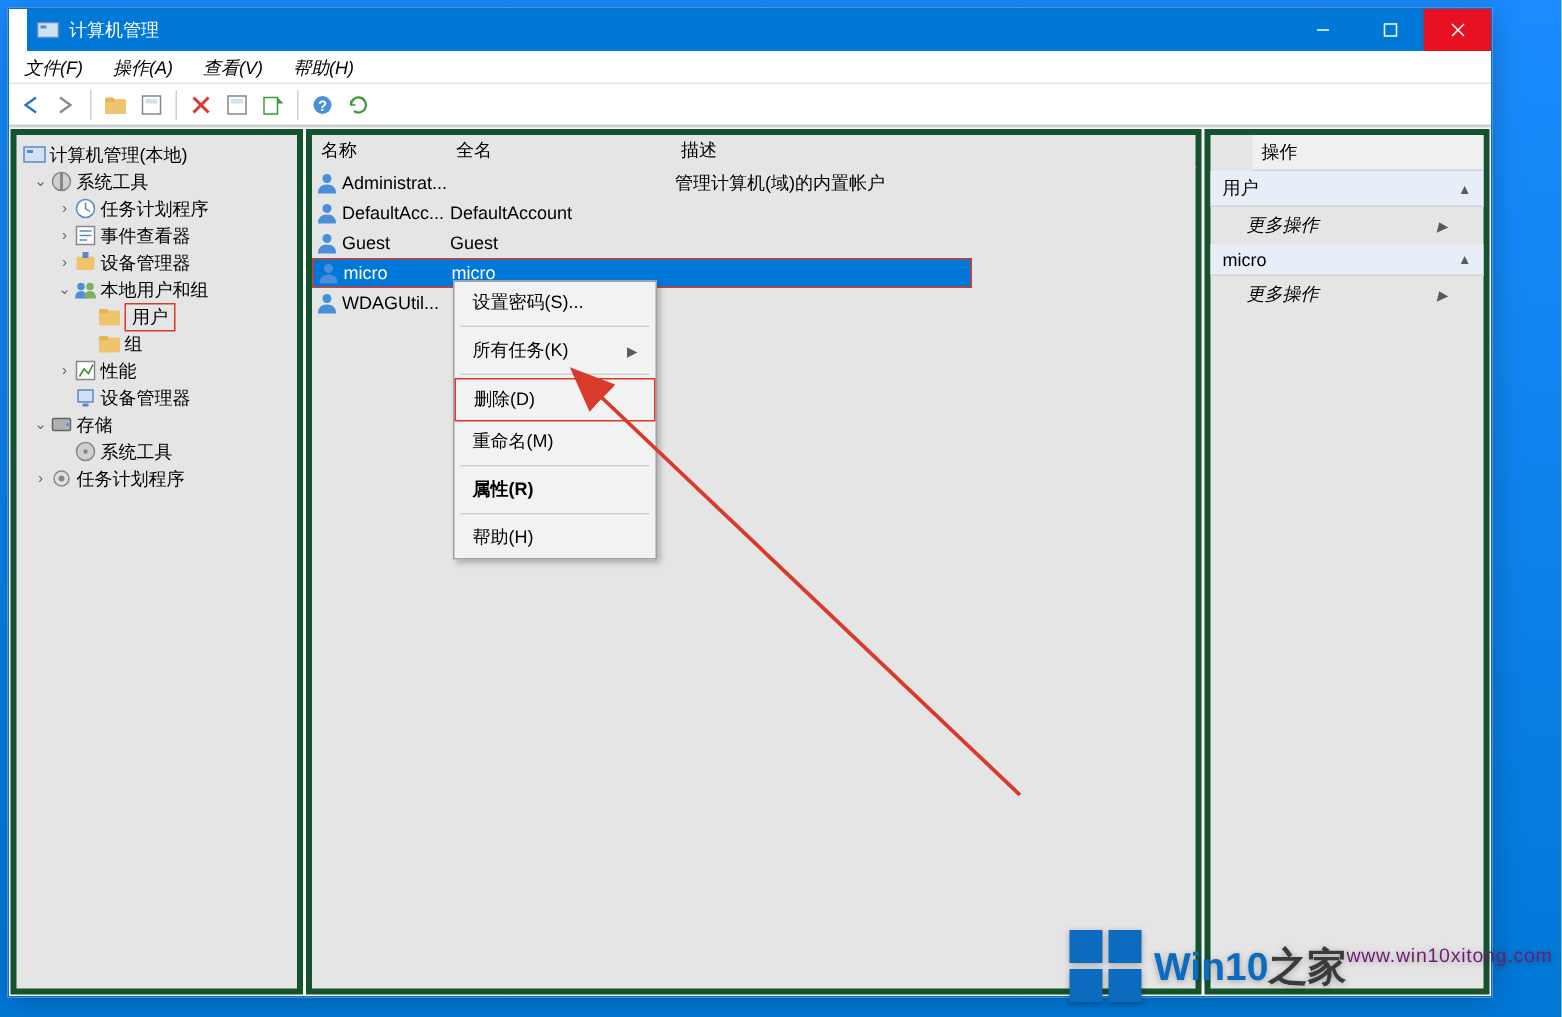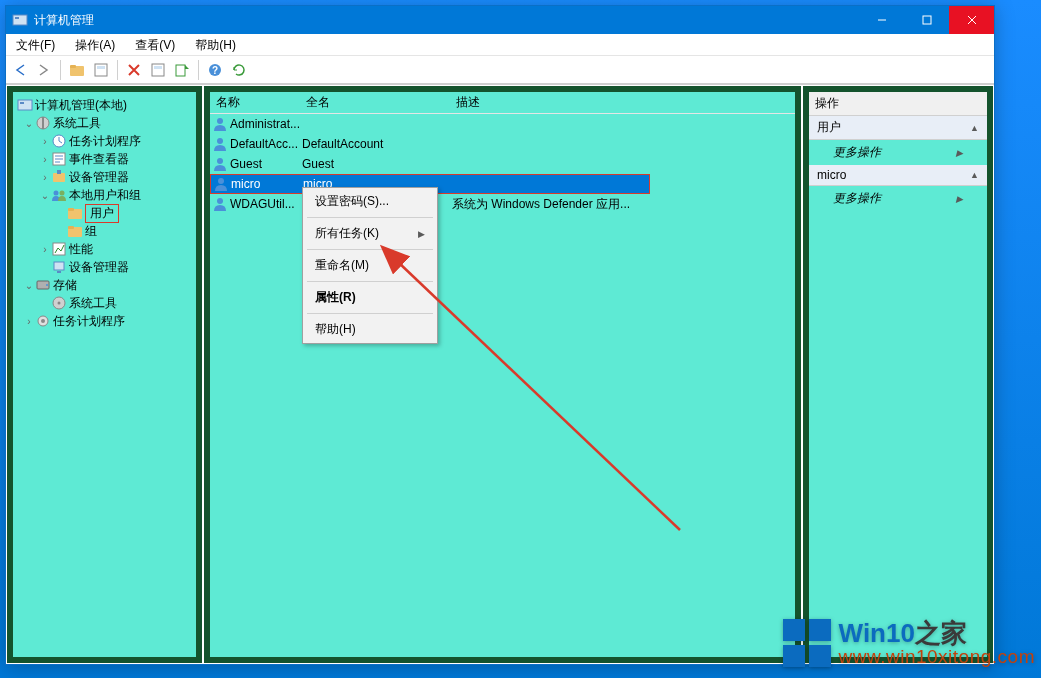--- a/index.html
+++ b/index.html
@@ -1,62 +1,62 @@
 <!DOCTYPE html>
 <html><head>
 <meta charset="utf-8">
 <style>
 * { box-sizing: border-box; margin: 0; padding: 0; font-family: "Microsoft YaHei", "Segoe UI", sans-serif; }
 body { width: 1041px; height: 678px; background: linear-gradient(180deg, #1a8cff 0%, #0078d7 100%); position: relative; overflow: hidden; }
 .window { position: absolute; left: 5px; top: 5px; width: 990px; height: 660px; background: #fff; border: 1px solid #0a6fc7; box-shadow: 0 2px 18px rgba(0,0,0,.25); display: flex; flex-direction: column; }
-.titlebar { height: 28px; background: #0078d7; color: #fff; display: flex; align-items: center; font-size: 12px; }
+.titlebar { height: 28px; background: #0078d7; color: #fff; display: flex; align-items: center; font-size: 12px; margin-left: 12px; }
 .titlebar .app-icon { width: 16px; height: 16px; margin: 0 6px; }
 .titlebar .title { flex: 1; }
 .titlebar .win-btn { width: 45px; height: 28px; display: flex; align-items: center; justify-content: center; color: #fff; font-size: 12px; }
 .titlebar .win-btn.close { background: #e81123; }
 .titlebar .win-btn svg { stroke: #fff; fill: none; }
 .menubar { height: 22px; background: #fff; display: flex; align-items: center; font-size: 12px; color: #000; border-bottom: 1px solid #e5e5e5; }
-.menubar span { padding: 0 10px; line-height: 22px; }
+.menubar span { padding: 0 10px; line-height: 22px; font-style: italic; }
 .toolbar { height: 28px; background: #fff; display: flex; align-items: center; border-bottom: 1px solid #cfcfcf; gap: 4px; padding: 0 4px; }
 .toolbar .tb-btn { width: 20px; height: 20px; display: flex; align-items: center; justify-content: center; }
 .toolbar .sep { width: 1px; height: 20px; background: #d0d0d0; margin: 0 2px; }
 .body { flex: 1; display: flex; border-top: 1px solid #cfcfcf; }
-.pane { border: 6px solid #14532d; margin: 1px; background: #5eead4; }
+.pane { border: 4px solid #14532d; margin: 1px; background: #e5e5e5; }
 .tree-pane { width: 195px; font-size: 12px; padding: 4px 0; overflow: hidden; }
 .tree-row { display: flex; align-items: center; height: 18px; padding-left: 4px; white-space: nowrap; color: #000; }
 .tree-row .exp { width: 12px; text-align: center; color: #666; font-size: 10px; }
 .tree-row .ic { width: 16px; height: 16px; display: inline-flex; align-items: center; justify-content: center; margin-right: 2px; }
 .tree-row.userbox span.lbl { border: 1px solid #d93a2b; padding: 0 4px; }
 .main-pane { flex: 1; display: flex; flex-direction: column; font-size: 12px; position: relative; }
 .list-header { display: flex; height: 22px; align-items: center; border-bottom: 1px solid #e5e5e5; }
 .list-header div { padding: 0 6px; }
 .col-name { width: 90px; }
 .col-full { width: 150px; }
 .col-desc { flex: 1; }
 .list-row { display: flex; height: 20px; align-items: center; }
 .list-row .cell { padding: 0 2px; display: flex; align-items: center; }
 .list-row .ic { width: 16px; height: 16px; margin-right: 2px; }
 .list-row.selected { background: #0078d7; color: #fff; }
 .red-box { border: 1px solid #d93a2b; }
 .actions-pane { width: 190px; font-size: 12px; }
-.actions-header { background: #f0f0f0; padding: 3px 6px; border-bottom: 1px solid #d0d0d0; }
+.actions-header { background: #f0f0f0; padding: 3px 6px; border-bottom: 1px solid #d0d0d0; margin-left: 28px; }
 .actions-group { background: #e8eef7; padding: 3px 8px; display: flex; justify-content: space-between; align-items: center; border-bottom: 1px solid #d0d0d0; }
 .actions-item { padding: 4px 24px; display: flex; justify-content: space-between; align-items: center; font-style: italic; }
 .context-menu { position: absolute; left: 302px; top: 187px; width: 136px; background: #f2f2f2; border: 1px solid #a0a0a0; box-shadow: 2px 2px 4px rgba(0,0,0,.25); font-size: 12px; z-index: 20; }
 .context-menu .mi { padding: 5px 12px; display: flex; justify-content: space-between; align-items: center; text-align: center; }
 .context-menu .mi.redbox { border: 1px solid #d93a2b; }
 .context-menu .sep2 { height: 1px; background: #d0d0d0; margin: 2px 4px; }
 .arrow { position: absolute; z-index: 30; pointer-events: none; }
 .watermark { position: absolute; right: 6px; bottom: 10px; z-index: 50; display: flex; align-items: center; gap: 8px; filter: drop-shadow(0 1px 2px rgba(0,0,0,.3)); }
 .watermark .logo { width: 48px; height: 48px; display: grid; grid-template-columns: 1fr 1fr; grid-template-rows: 1fr 1fr; gap: 4px; }
 .watermark .logo div { background: #0b6bbf; }
-.watermark .txt { display: flex; flex-direction: column; line-height: 1.1; }
+.watermark .txt { display: flex; flex-direction: row; line-height: 1.1; text-align: right; }
 .watermark .big { font-size: 26px; font-weight: 600; color: #3a3a3a; }
 .watermark .big span { color: #0b6bbf; }
-.watermark .small { font-size: 19px; color: #c2410c; letter-spacing: .5px; }
+.watermark .small { font-size: 13px; color: #701a75; letter-spacing: .5px; }
 .tri { font-size: 9px; color: #5a5a5a; }
 svg.ic16 { width: 16px; height: 16px; }
 </style>
 </head>
 <body>
 
 <svg width="0" height="0" style="position:absolute">
   <defs>
     <g id="user-icon">
       <circle cx="8" cy="5" r="3" fill="#4a90d9"></circle>
@@ -349,20 +349,23 @@
       <div class="list-row">
         <div class="cell col-name">
             <span class="ic"><svg class="ic16">
                 <use href="#user-icon"></use>
               </svg></span>
             <span>Administrat...</span>
           </div>
         <div class="cell col-full">
             <span></span>
           </div>
+        <div class="cell col-desc">
+            <span>管理计算机(域)的内置帐户</span>
+          </div>
       </div>
       <div class="list-row">
         <div class="cell col-name">
             <span class="ic"><svg class="ic16">
                 <use href="#user-icon"></use>
               </svg></span>
             <span>DefaultAcc...</span>
           </div>
         <div class="cell col-full">
             <span>DefaultAccount</span>
@@ -396,23 +399,20 @@
       <div class="list-row">
         <div class="cell col-name">
             <span class="ic"><svg class="ic16">
                 <use href="#user-icon"></use>
               </svg></span>
             <span>WDAGUtil...</span>
           </div>
         <div class="cell col-full">
             <span></span>
           </div>
-        <div class="cell col-desc">
-            <span>系统为 Windows Defender 应用...</span>
-          </div>
       </div>
     </div>
 
     <div class="pane actions-pane">
       <div class="actions-header">操作</div>
       <div class="actions-group">
         <span>用户</span>
           <span class="tri">▲</span>
       </div>
       <div class="actions-item">
@@ -435,20 +435,23 @@
 <div class="context-menu">
   <div class="mi">
       <span>设置密码(S)...</span>
     </div>
   <div class="sep2"></div>
   <div class="mi">
       <span>所有任务(K)</span>
       <span class="tri">▶</span>
     </div>
   <div class="sep2"></div>
+  <div class="mi redbox">
+      <span>删除(D)</span>
+    </div>
   <div class="mi">
       <span>重命名(M)</span>
     </div>
   <div class="sep2"></div>
   <div class="mi">
       <b>属性(R)</b>
     </div>
   <div class="sep2"></div>
   <div class="mi">
       <span>帮助(H)</span>

